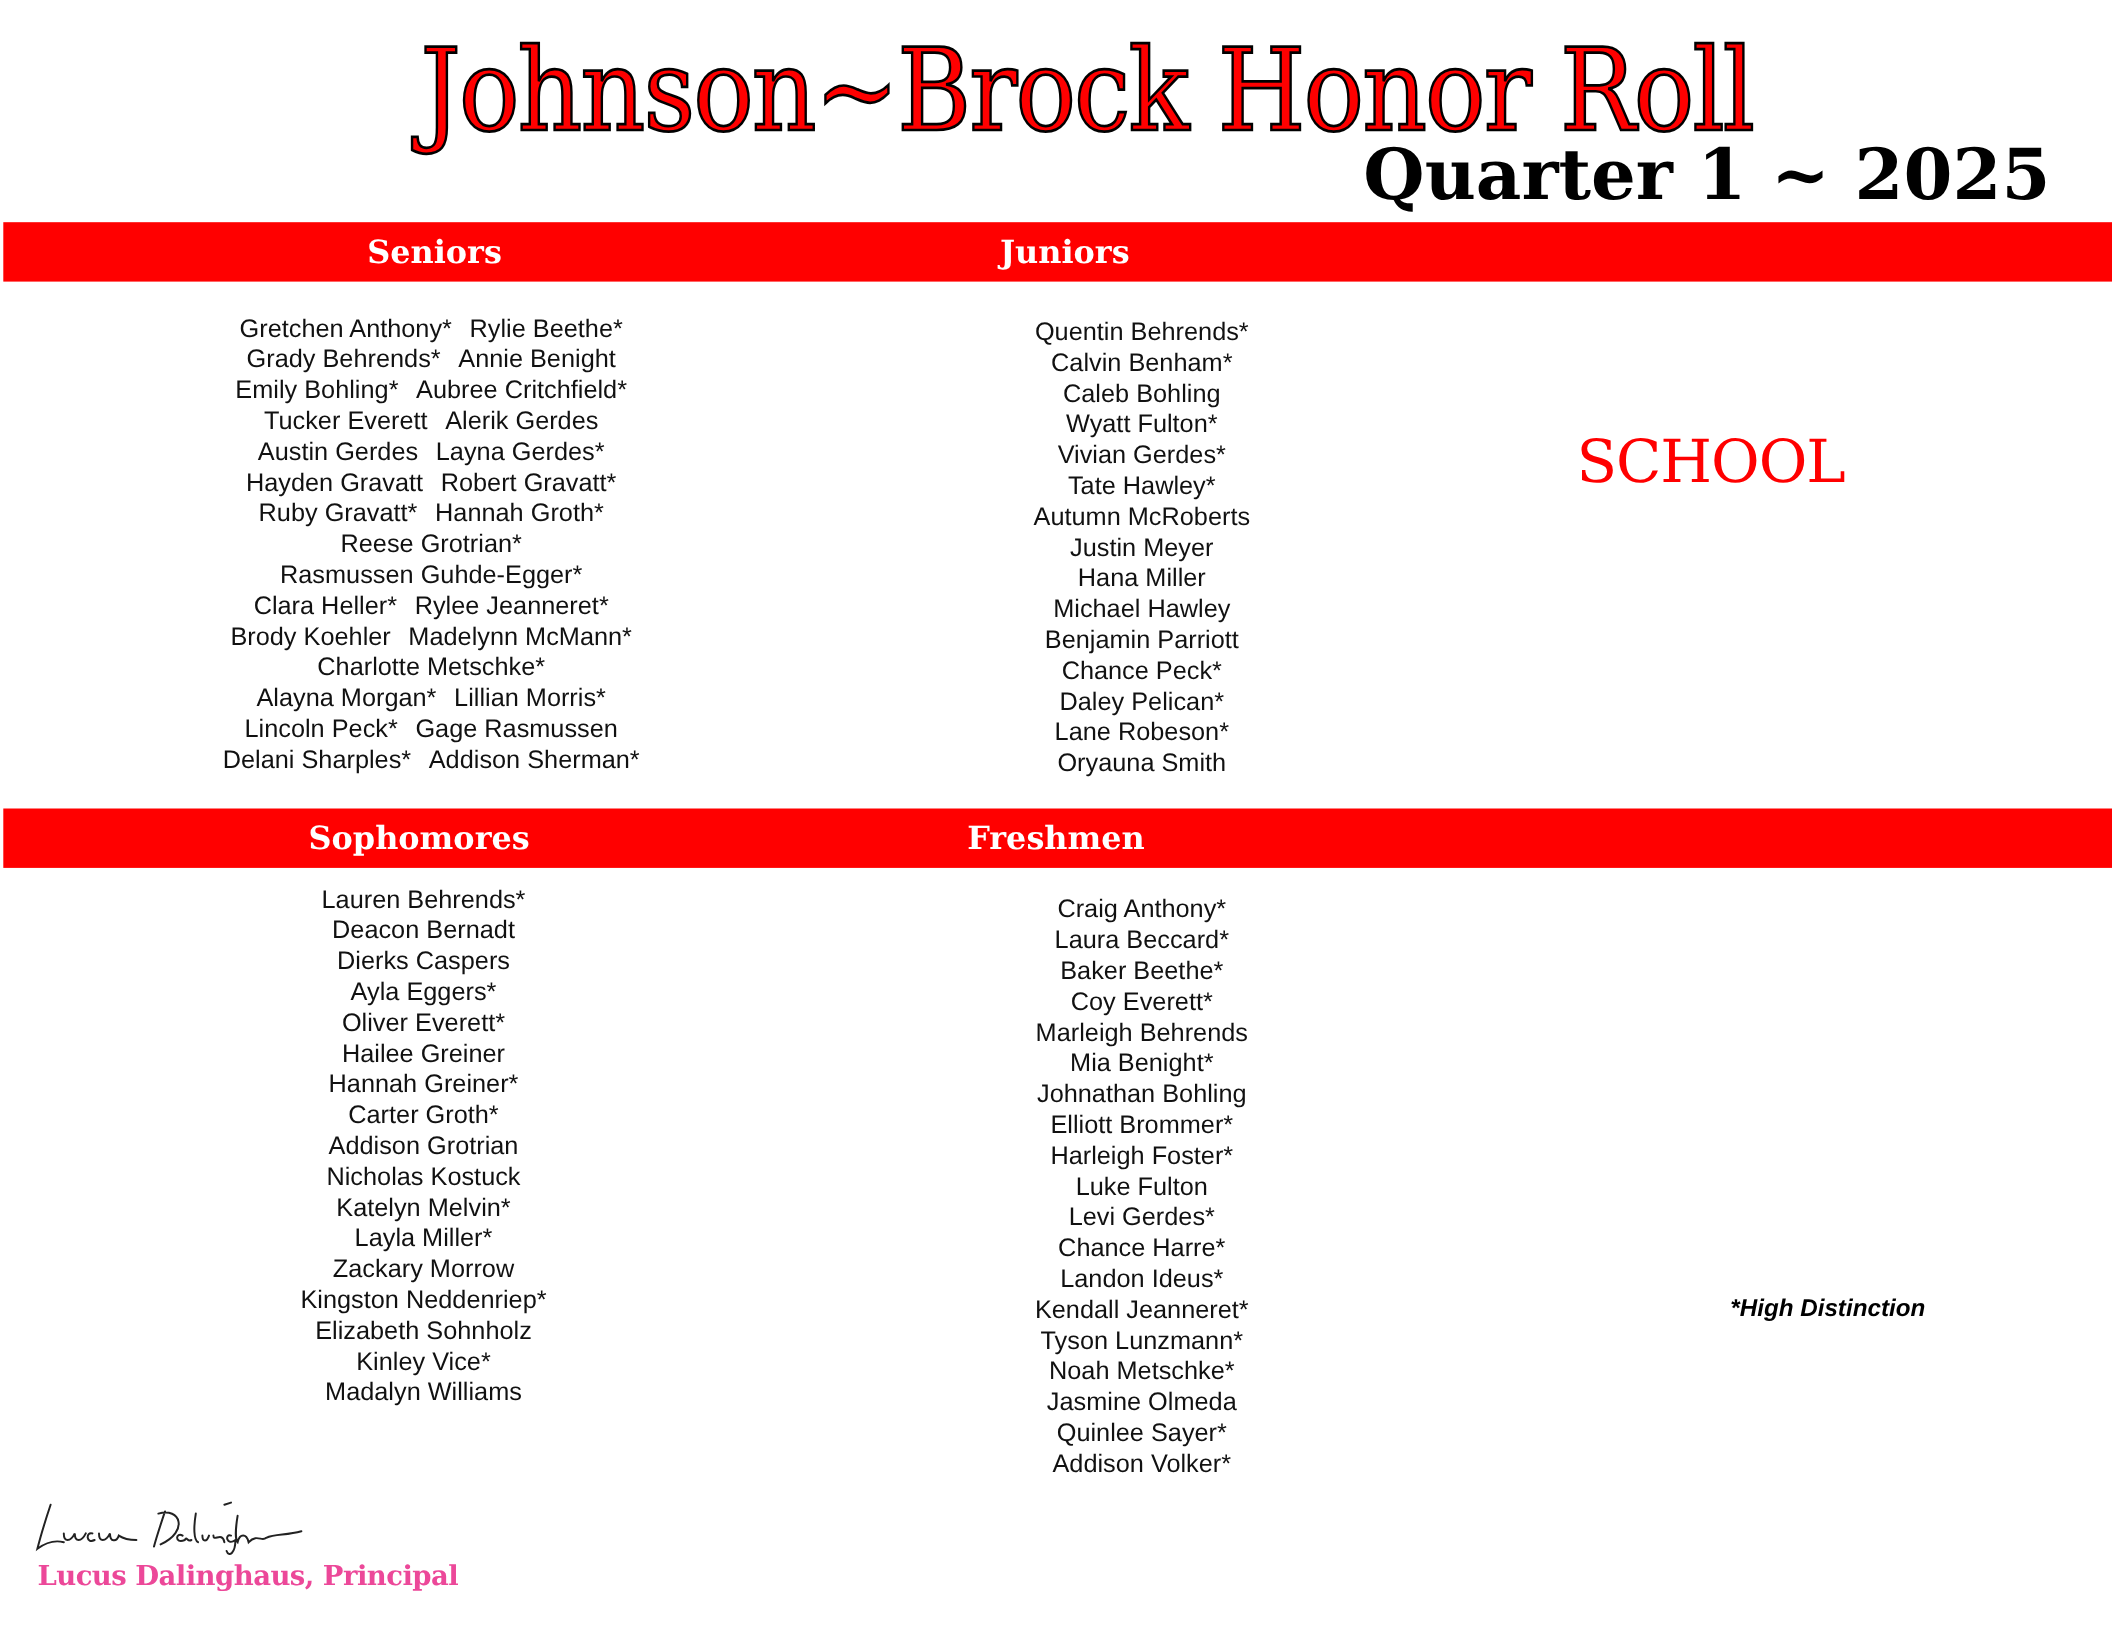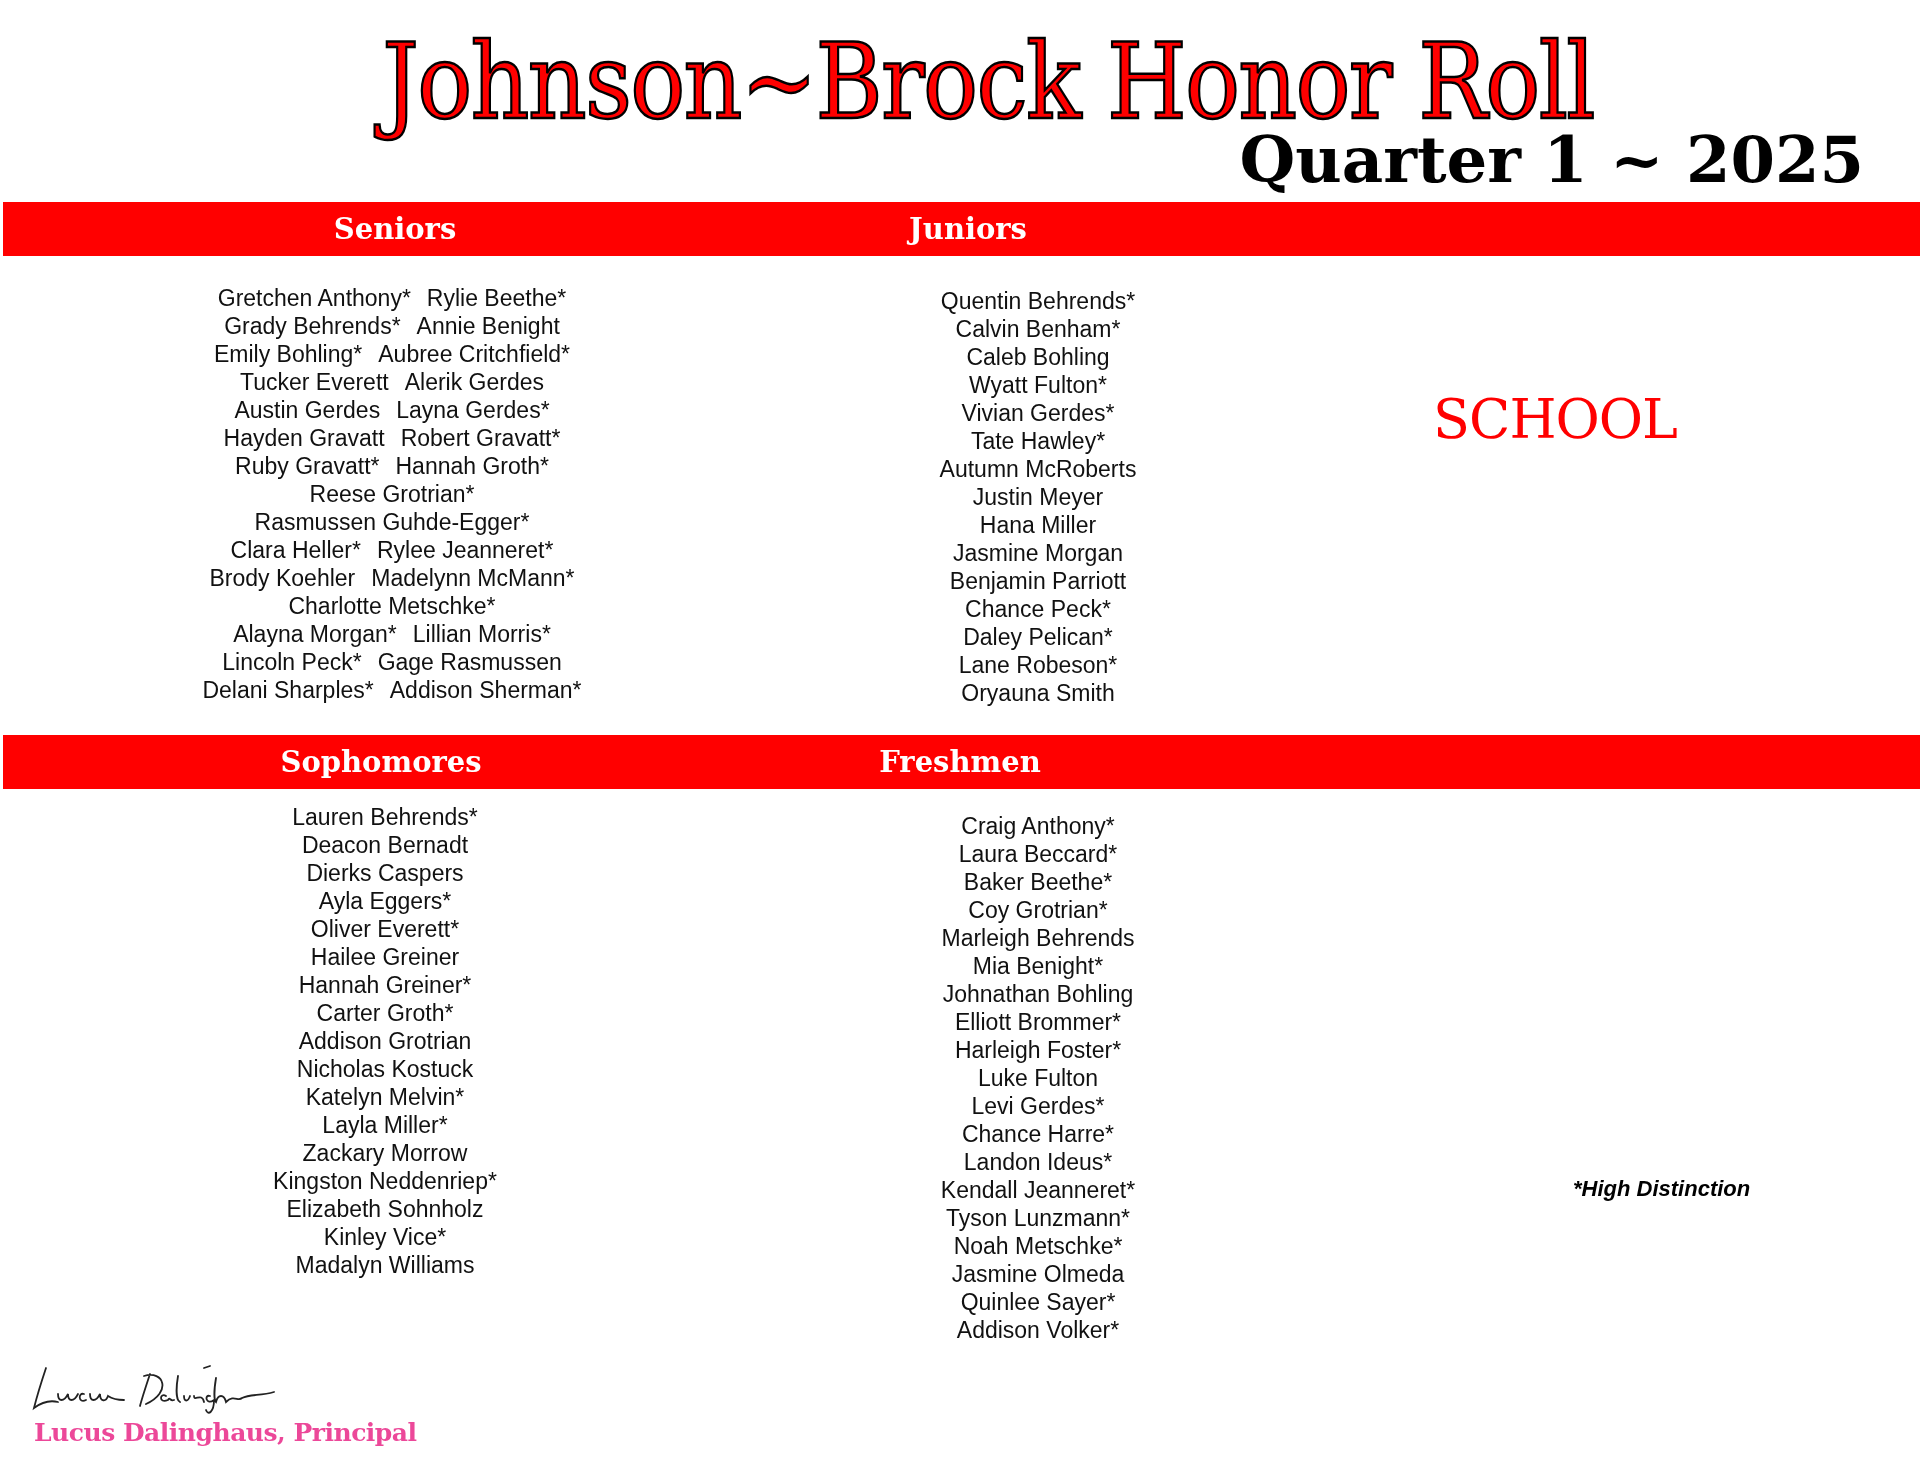--- a/index.html
+++ b/index.html
@@ -161,21 +161,21 @@
   <ul class="namelist col-juniors">
       <li><span>Quentin Behrends*</span></li>
       <li><span>Calvin Benham*</span></li>
       <li><span>Caleb Bohling</span></li>
       <li><span>Wyatt Fulton*</span></li>
       <li><span>Vivian Gerdes*</span></li>
       <li><span>Tate Hawley*</span></li>
       <li><span>Autumn McRoberts</span></li>
       <li><span>Justin Meyer</span></li>
       <li><span>Hana Miller</span></li>
-      <li><span>Jasmine Morgan</span></li>
+      <li><span>Michael Hawley</span></li>
       <li><span>Benjamin Parriott</span></li>
       <li><span>Chance Peck*</span></li>
       <li><span>Daley Pelican*</span></li>
       <li><span>Lane Robeson*</span></li>
       <li><span>Oryauna Smith</span></li>
     </ul>
 
   <div class="school-label">
     <div>SCHOOL</div>
   </div>
@@ -201,21 +201,21 @@
       <li><span>Zackary Morrow</span></li>
       <li><span>Kingston Neddenriep*</span></li>
       <li><span>Elizabeth Sohnholz</span></li>
       <li><span>Kinley Vice*</span></li>
       <li><span>Madalyn Williams</span></li>
     </ul>
   <ul class="namelist col-freshmen">
       <li><span>Craig Anthony*</span></li>
       <li><span>Laura Beccard*</span></li>
       <li><span>Baker Beethe*</span></li>
-      <li><span>Coy Grotrian*</span></li>
+      <li><span>Coy Everett*</span></li>
       <li><span>Marleigh Behrends</span></li>
       <li><span>Mia Benight*</span></li>
       <li><span>Johnathan Bohling</span></li>
       <li><span>Elliott Brommer*</span></li>
       <li><span>Harleigh Foster*</span></li>
       <li><span>Luke Fulton</span></li>
       <li><span>Levi Gerdes*</span></li>
       <li><span>Chance Harre*</span></li>
       <li><span>Landon Ideus*</span></li>
       <li><span>Kendall Jeanneret*</span></li>

